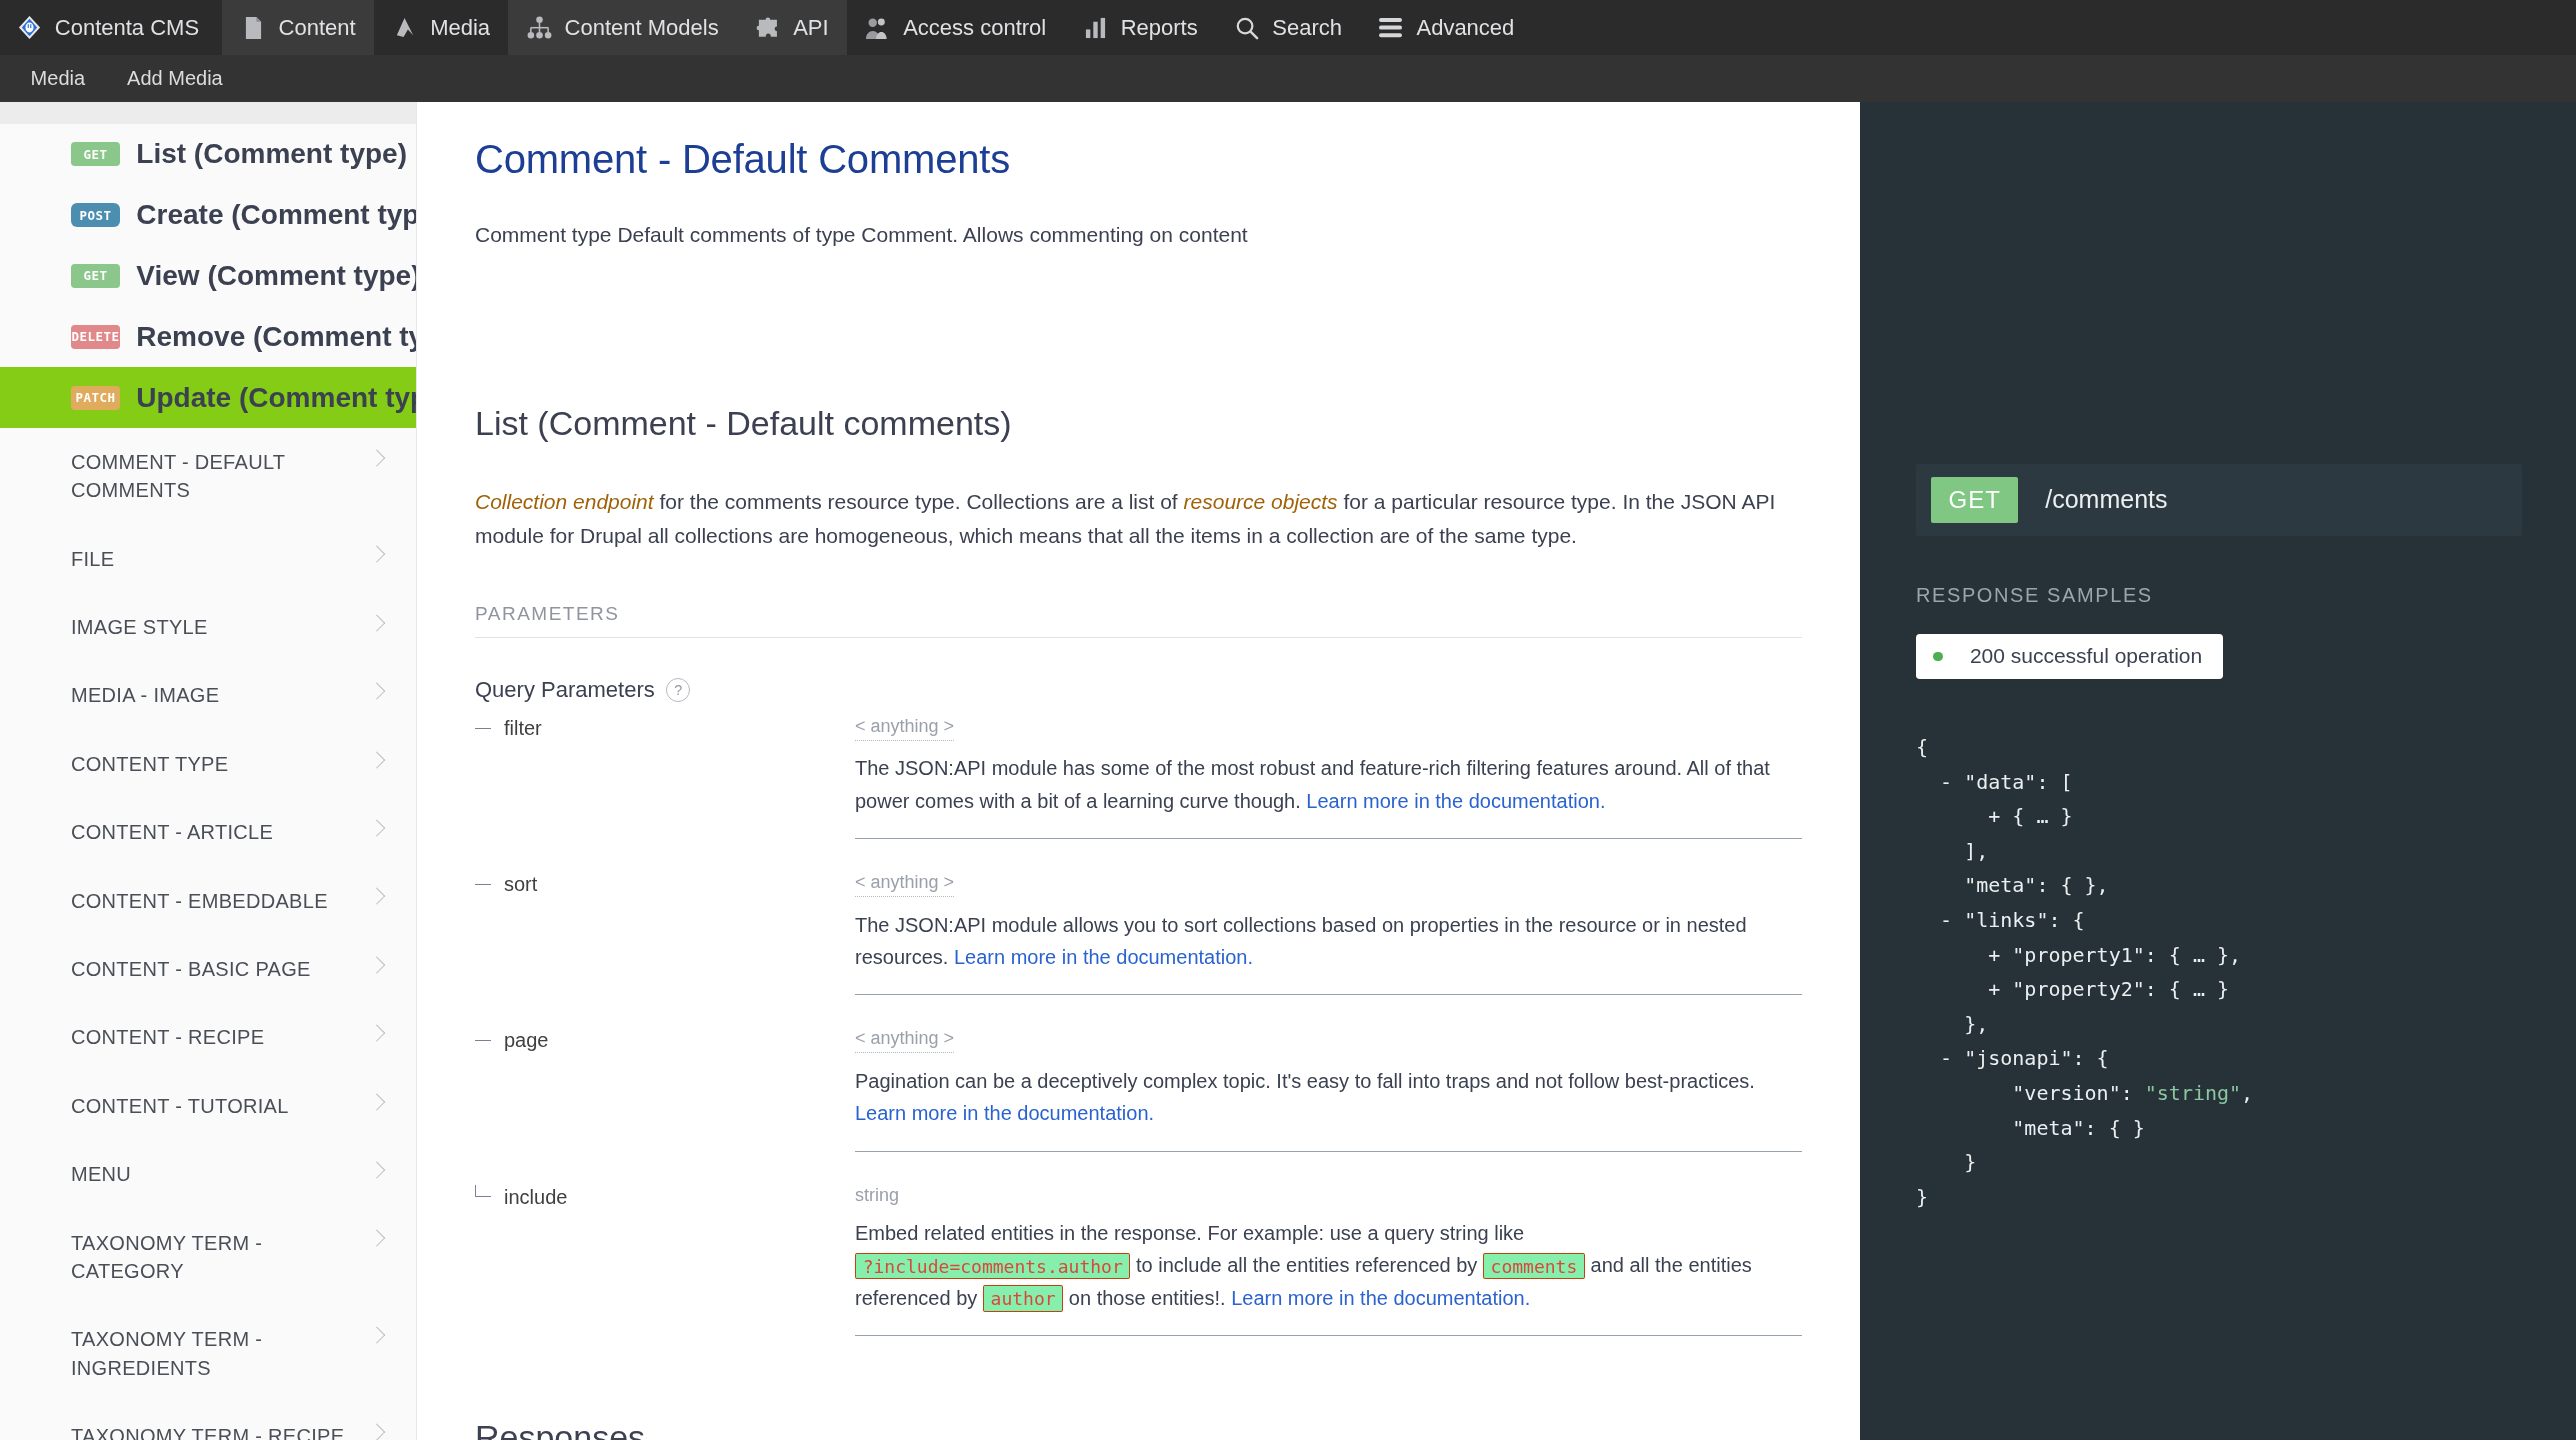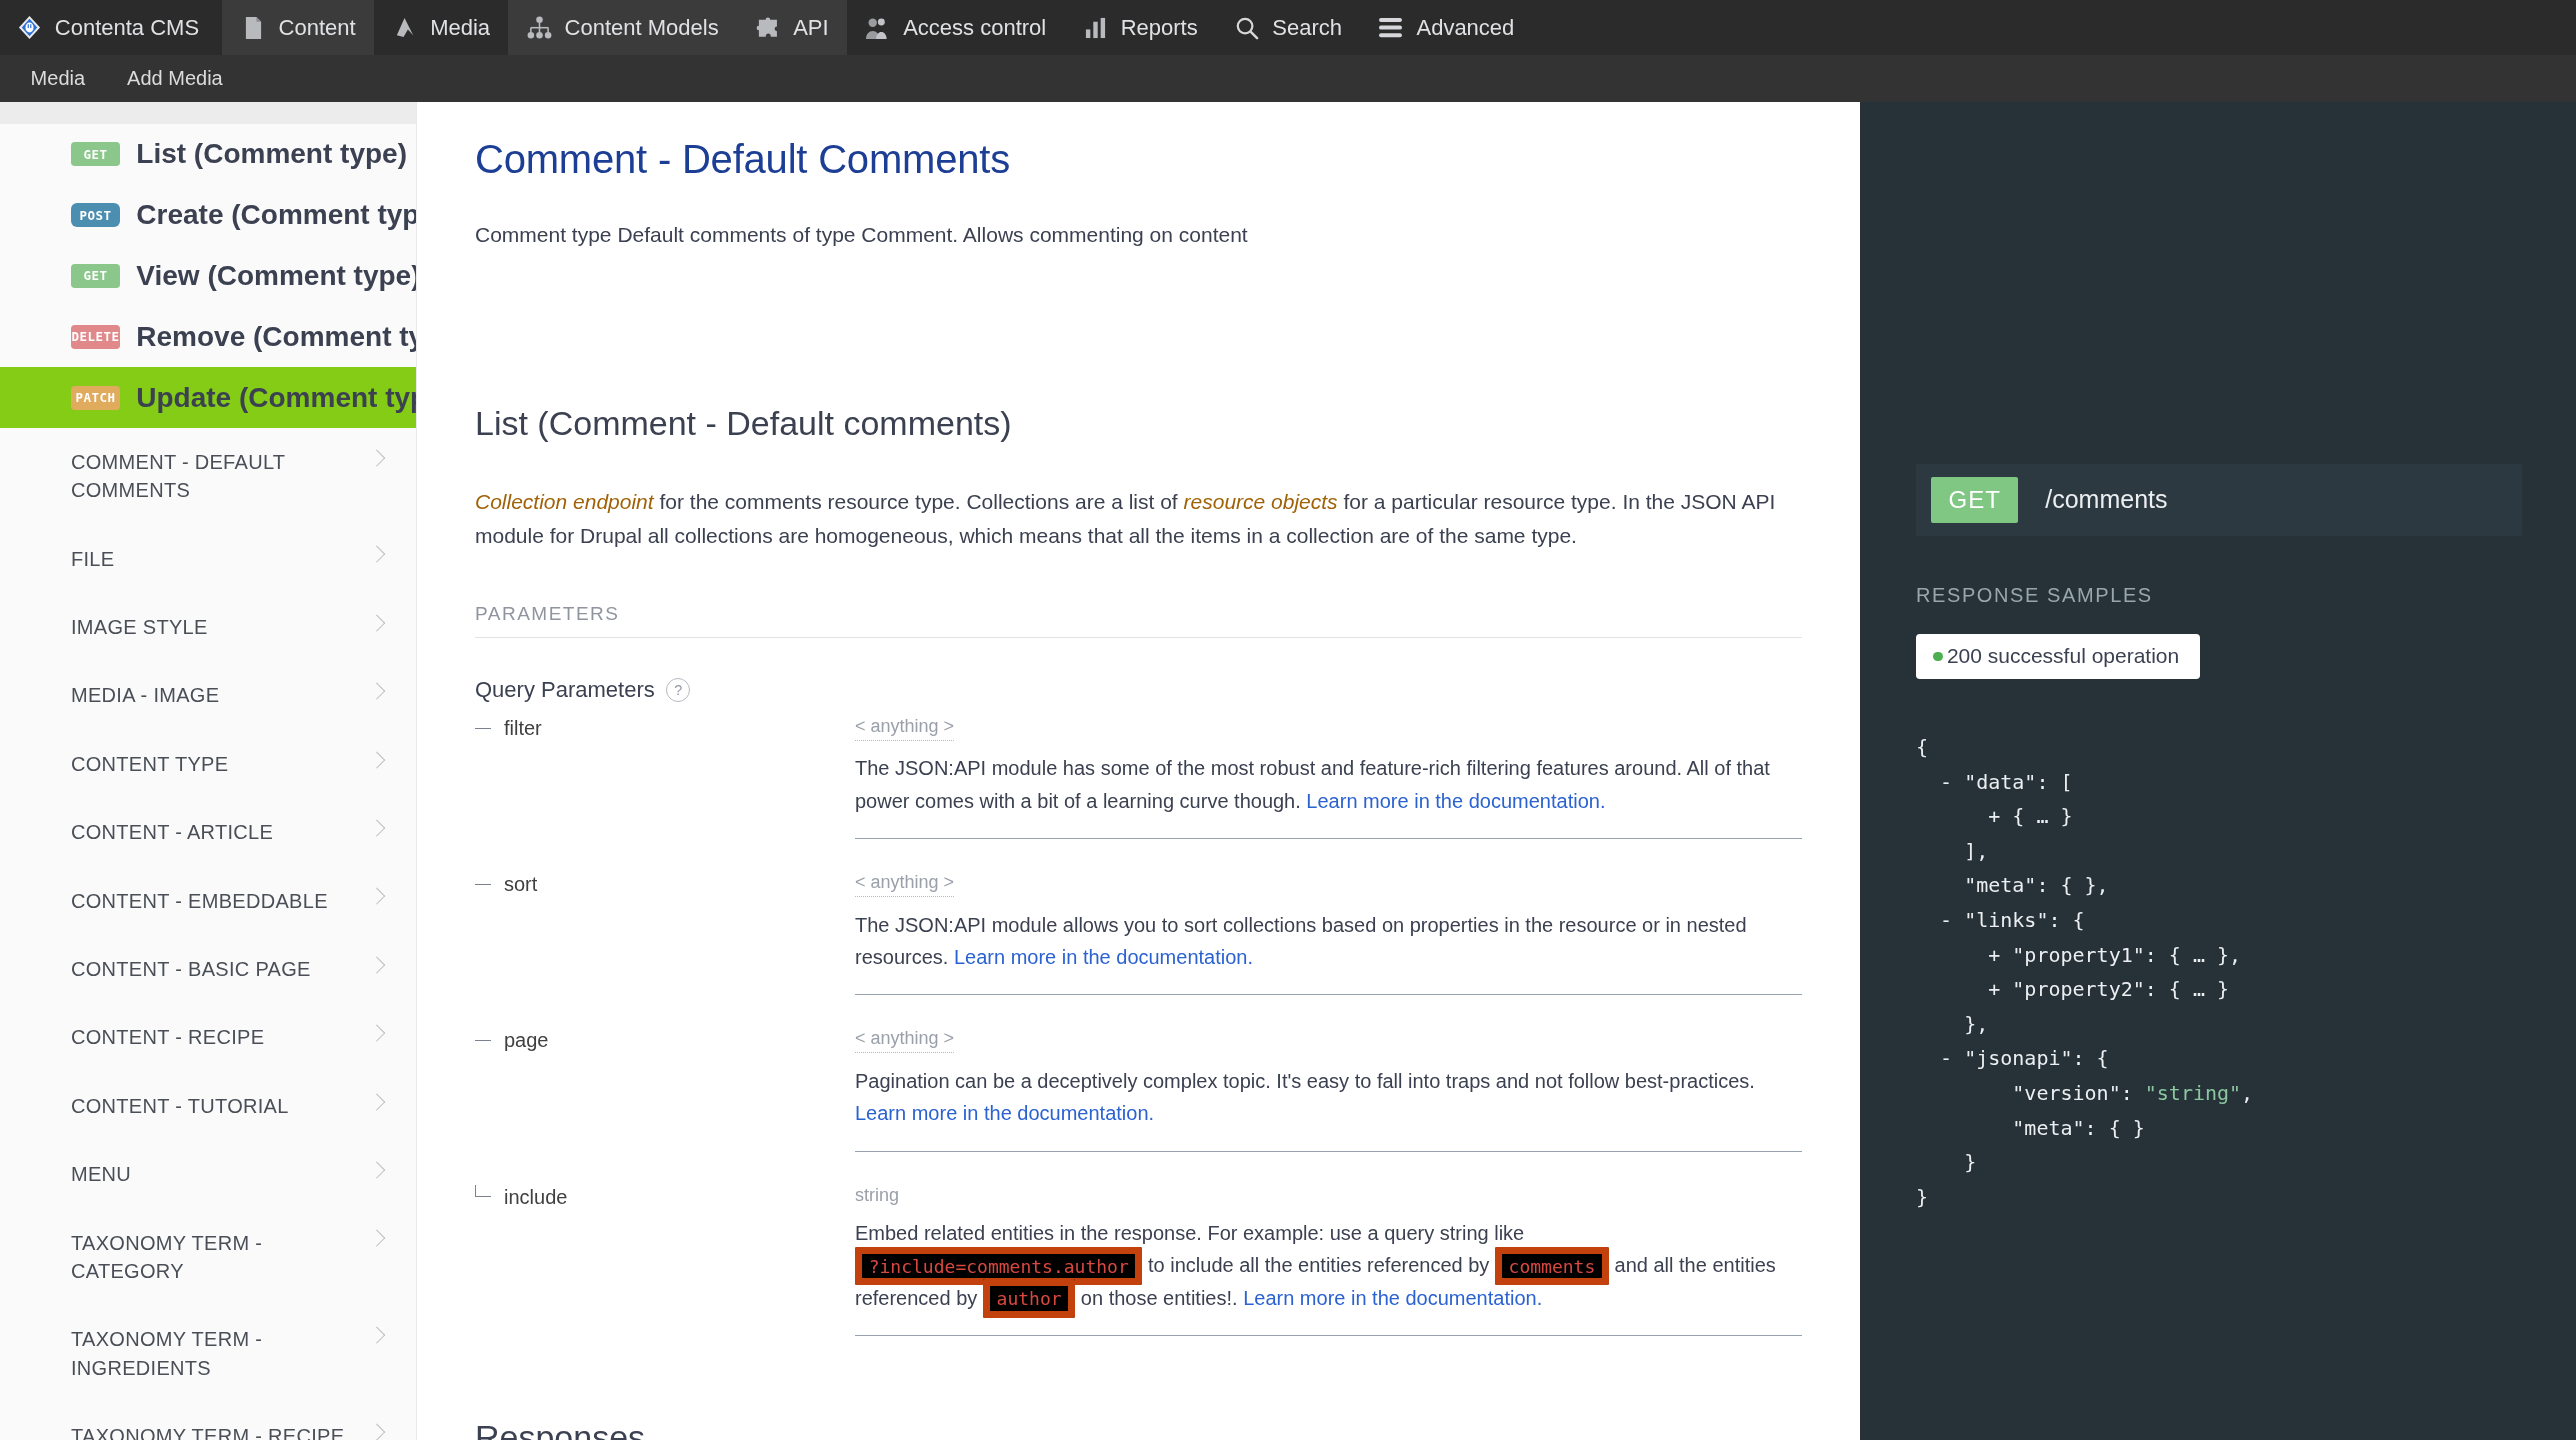--- a/index.html
+++ b/index.html
@@ -197,22 +197,22 @@
   }
   .ptype.dashed { border-bottom: 1px dotted #b4b9c1; padding-bottom: 2.9px; }
   .pdesc {
     font-size: 20px; color: #3b4151; line-height: 1.62;
   }
   .prow-gap { height: 33px; }
   code.inline {
     font-family: "DejaVu Sans Mono", monospace;
     font-size: 18px;
     color: #d9483f;
-    background: #000000;
-    border: 7px solid #c2410c;
+    background: #86efac;
+    border: 1px solid #c2410c;
     border-radius: 1.9px;
     padding: 1.9px 6.7px;
     white-space: nowrap;
   }
 
   #responses-h {
     font-size: 34px; color: #3b4151; font-weight: normal;
     margin: 82px 0 35px 0;
   }
 
@@ -240,21 +240,21 @@
     padding: 8.6px 17.3px;
     border-radius: 1.9px;
   }
   .endpoint-path { font-size: 25px; color: #eceff1; }
   .rp-label {
     font-size: 20px; color: #9aa6ad;
     letter-spacing: 1.6px;
     margin-bottom: 27px;
   }
   .sample-tab {
-    display: inline-flex; align-items: center; gap: 4px;
+    display: inline-flex; align-items: center; gap: 27px;
     background: #ffffff; border-radius: 3.8px;
     padding: 10.5px 21px 10.5px 17.3px;
     margin-bottom: 51px;
     cursor: pointer;
   }
   .dot { width: 9.6px; height: 9.6px; border-radius: 50%; background: #4caf50; flex: 0 0 9.6px; }
   .sample-tab .t { font-size: 21px; color: #3b4151; }
   pre#json {
     font-family: "DejaVu Sans Mono", monospace;
     font-size: 20px; line-height: 1.73;

